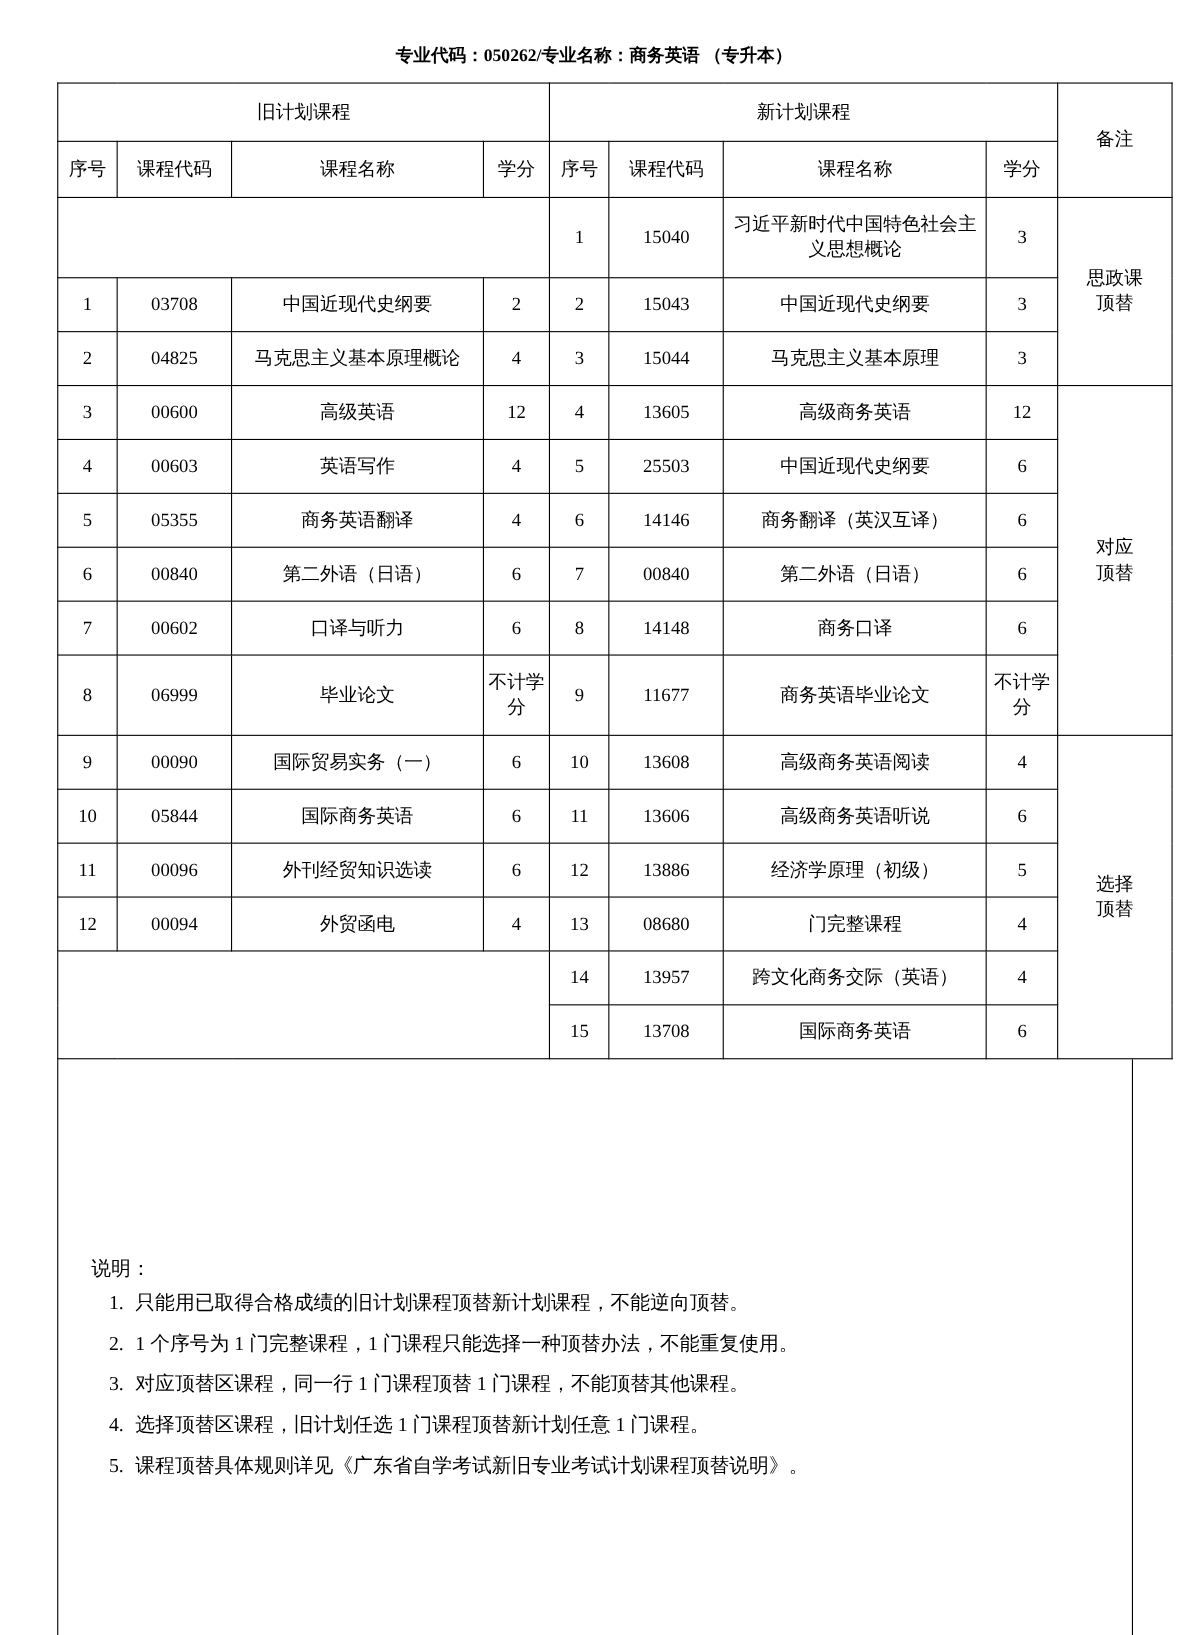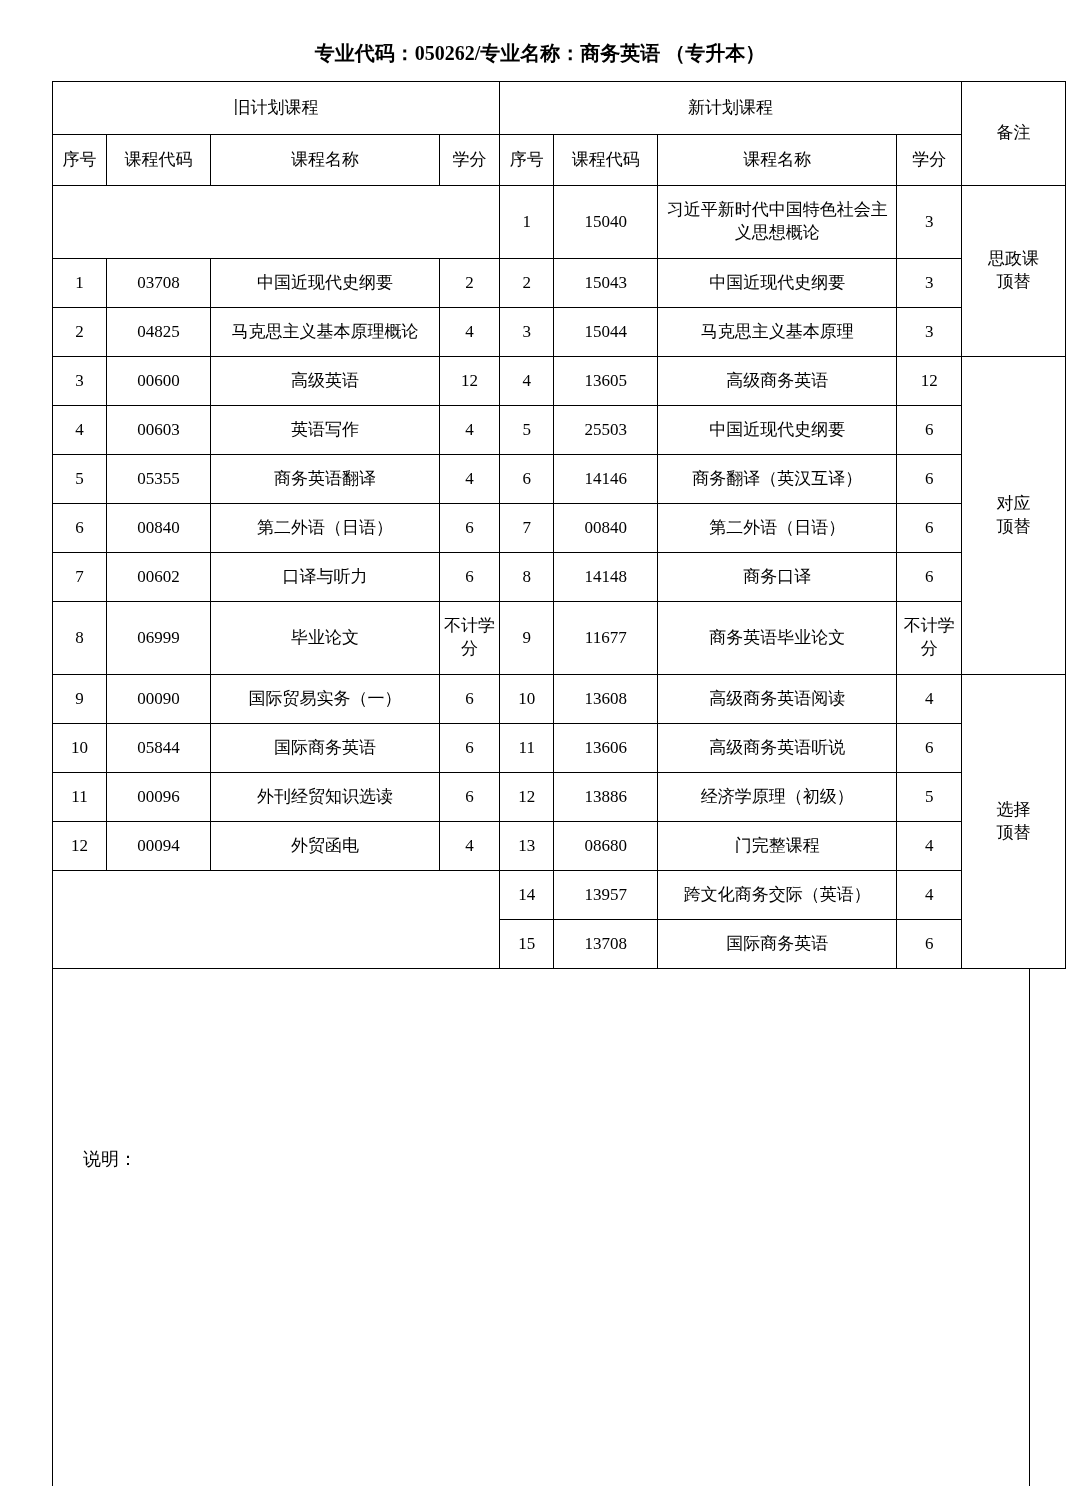--- a/index.html
+++ b/index.html
@@ -22,21 +22,21 @@
   }
   .doc-title {
     text-align: center;
     font-size: 20px;
     font-weight: bold;
     letter-spacing: 0.5px;
     margin: 10px 0 10px 0;
   }
   .doc-subtitle {
     text-align: center;
-    font-size: 20px;
+    font-size: 16px;
     font-weight: bold;
     margin: 0 0 14px 0;
   }
   table.main {
     border-collapse: collapse;
     width: 1014px;
     margin: 0 auto;
     table-layout: fixed;
   }
   table.main td, table.main th {
@@ -290,16 +290,23 @@
         <td>13708</td>
         <td>国际商务英语</td>
         <td>6</td>
       </tr>
     </tbody>
   </table>
 
   <div class="notes-block">
     <div class="notes-inner">
       <div class="notes-title">说明：</div>
+      <ol class="notes-list">
+        <li>只能用已取得合格成绩的旧计划课程顶替新计划课程，不能逆向顶替。</li>
+        <li>1 个序号为 1 门完整课程，1 门课程只能选择一种顶替办法，不能重复使用。</li>
+        <li>对应顶替区课程，同一行 1 门课程顶替 1 门课程，不能顶替其他课程。</li>
+        <li>选择顶替区课程，旧计划任选 1 门课程顶替新计划任意 1 门课程。</li>
+        <li>课程顶替具体规则详见《广东省自学考试新旧专业考试计划课程顶替说明》。</li>
+      </ol>
     </div>
   </div>
 
 </div>
 
 </body></html>

